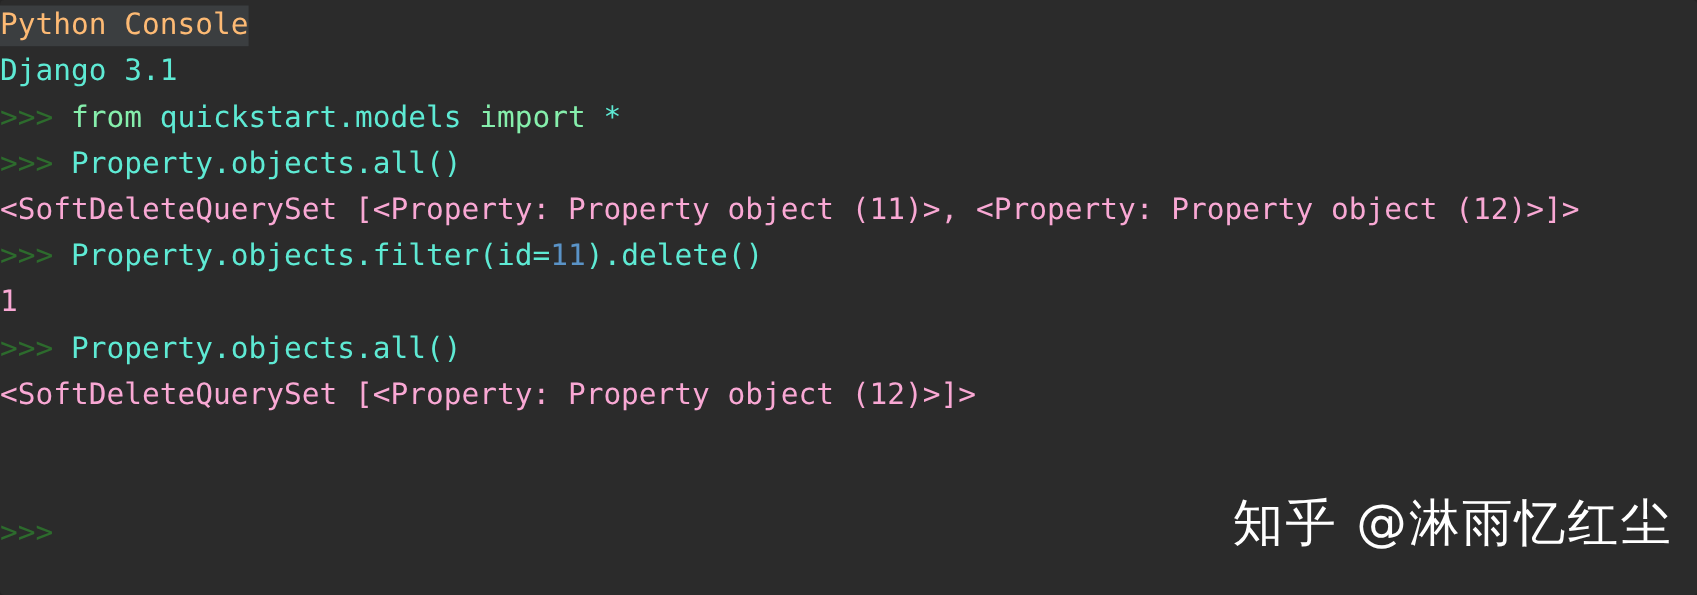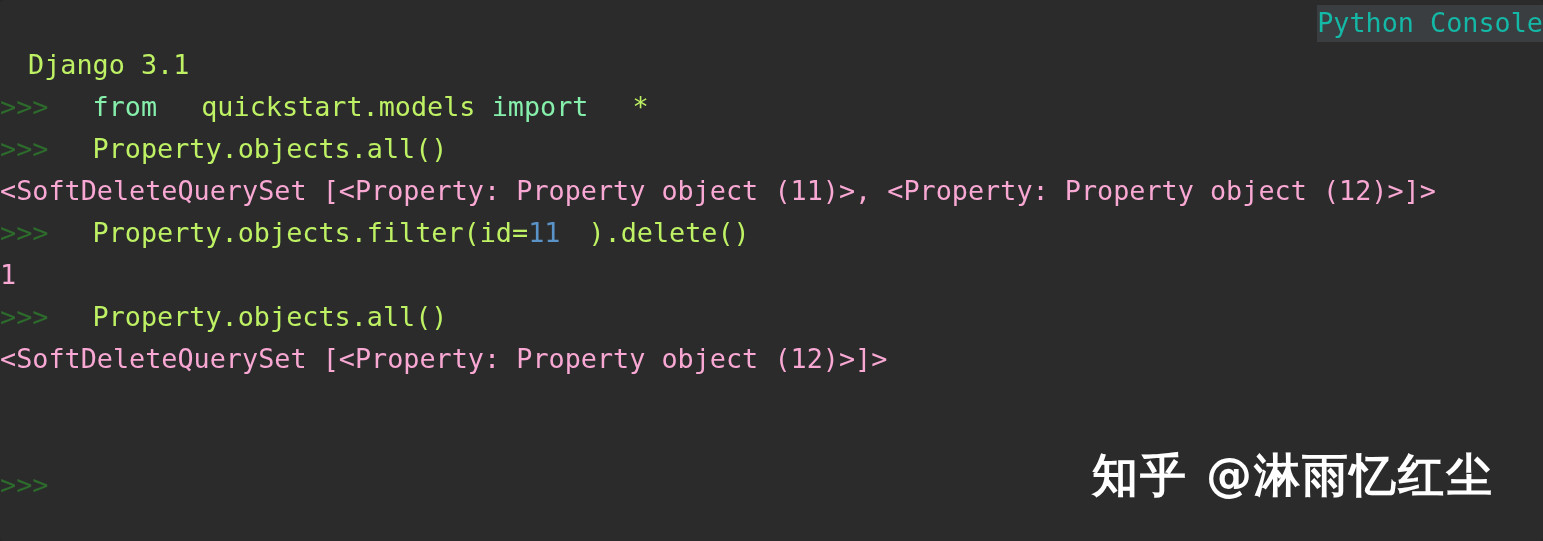--- a/index.html
+++ b/index.html
@@ -38,46 +38,45 @@
 
   .line {
     height: 42px;
     line-height: 42px;
     white-space: pre;
     letter-spacing: 0px;
   }
 
   
   .line.header {
-    color: #14b8a6;
-    text-align: right;
+    color: #fdba74;
   }
   .line.header .hl {
     background: #3b3e40;
     padding: 2px 0 4px 0;
   }
 
   
   .prompt   { color: #2d6b2d; }
-  .plain    { color: #bef264; padding-left: 28px; }
+  .plain    { color: #5eead4; }
   .keyword  { color: #86efac; }
   .number   { color: #5a93c7; margin-top: 32px; }
   .output   { color: #f9a8d4; }
   .blank    { color: transparent; }
 
   
   #watermark {
     position: absolute;
-    right: 49px;
+    right: 22px;
     bottom: 38px;
     color: #ffffff;
     font-family: "DejaVu Sans", "Liberation Sans", sans-serif;
     font-size: 46px;
     line-height: 56px;
-    font-weight: 700;
+    font-weight: 400;
     letter-spacing: 2px;
     white-space: pre;
     user-select: none;
   }
 </style>
 </head>
 <body>
 
 <div id="console-root">
 

